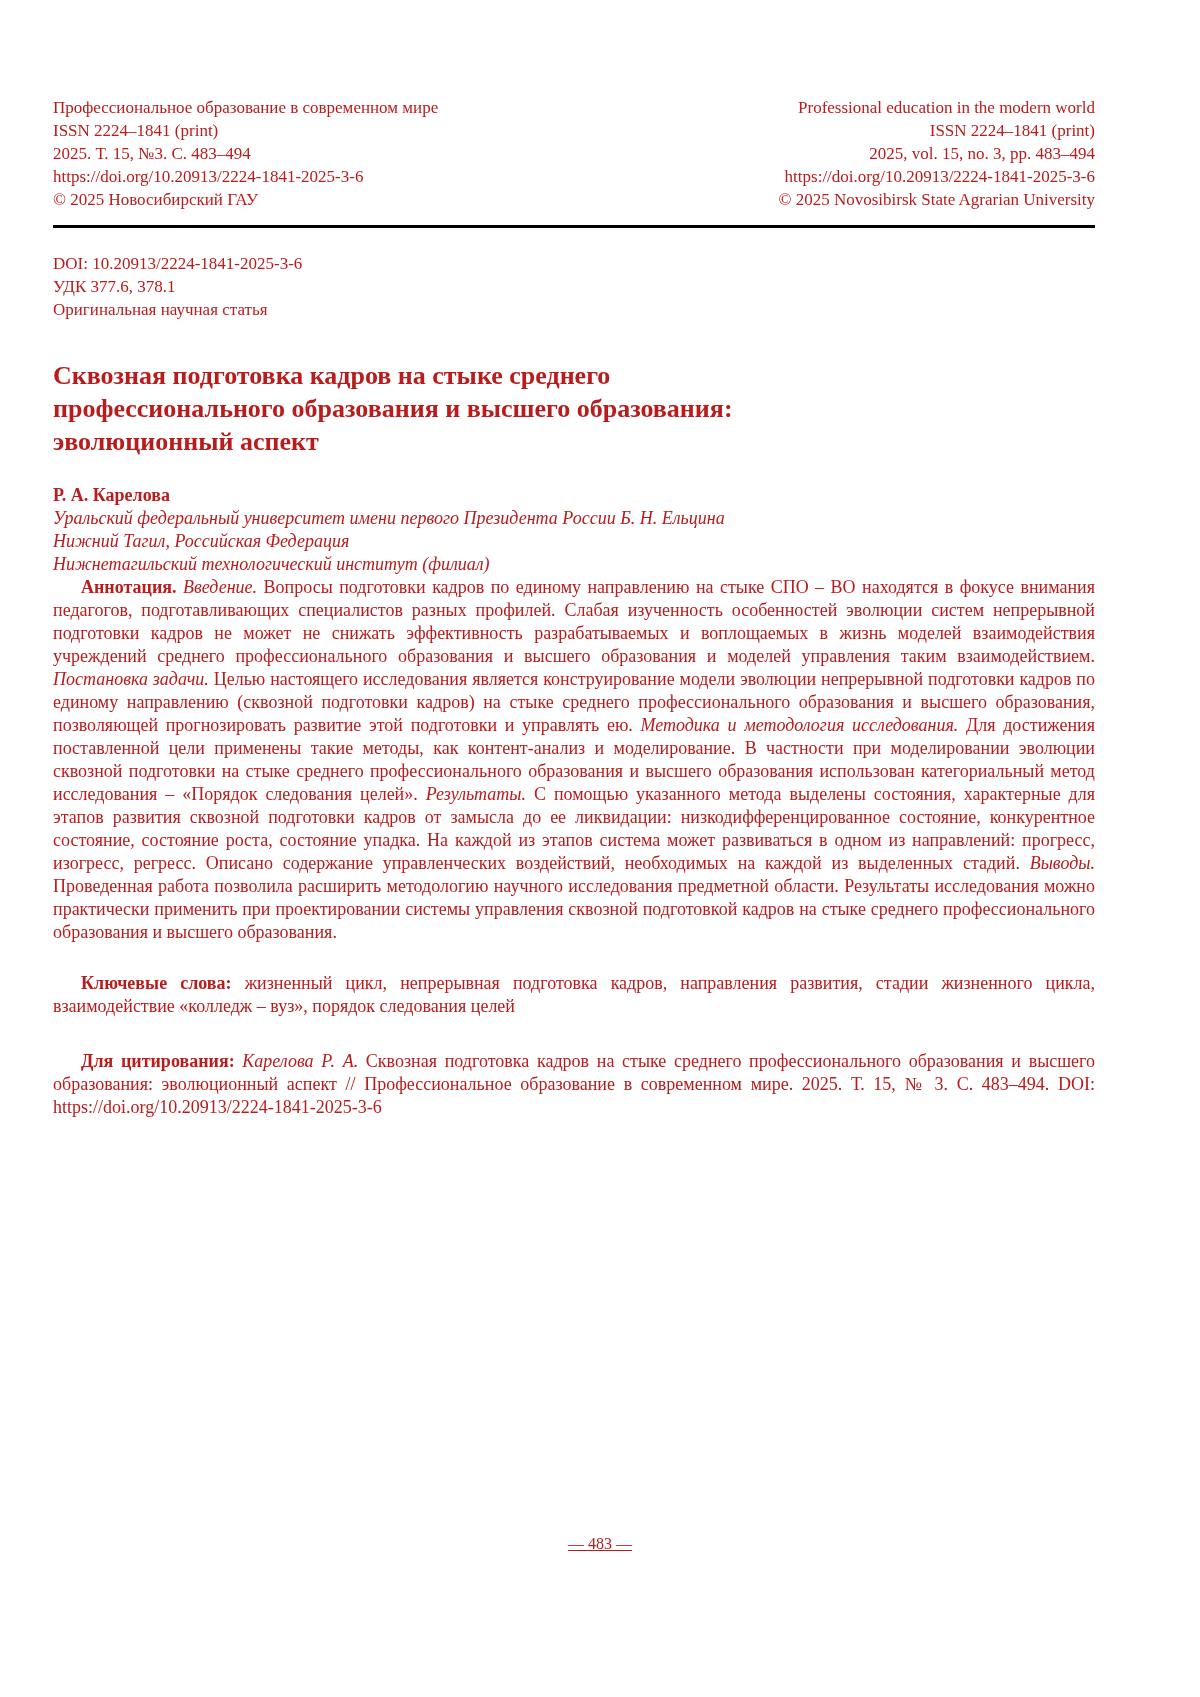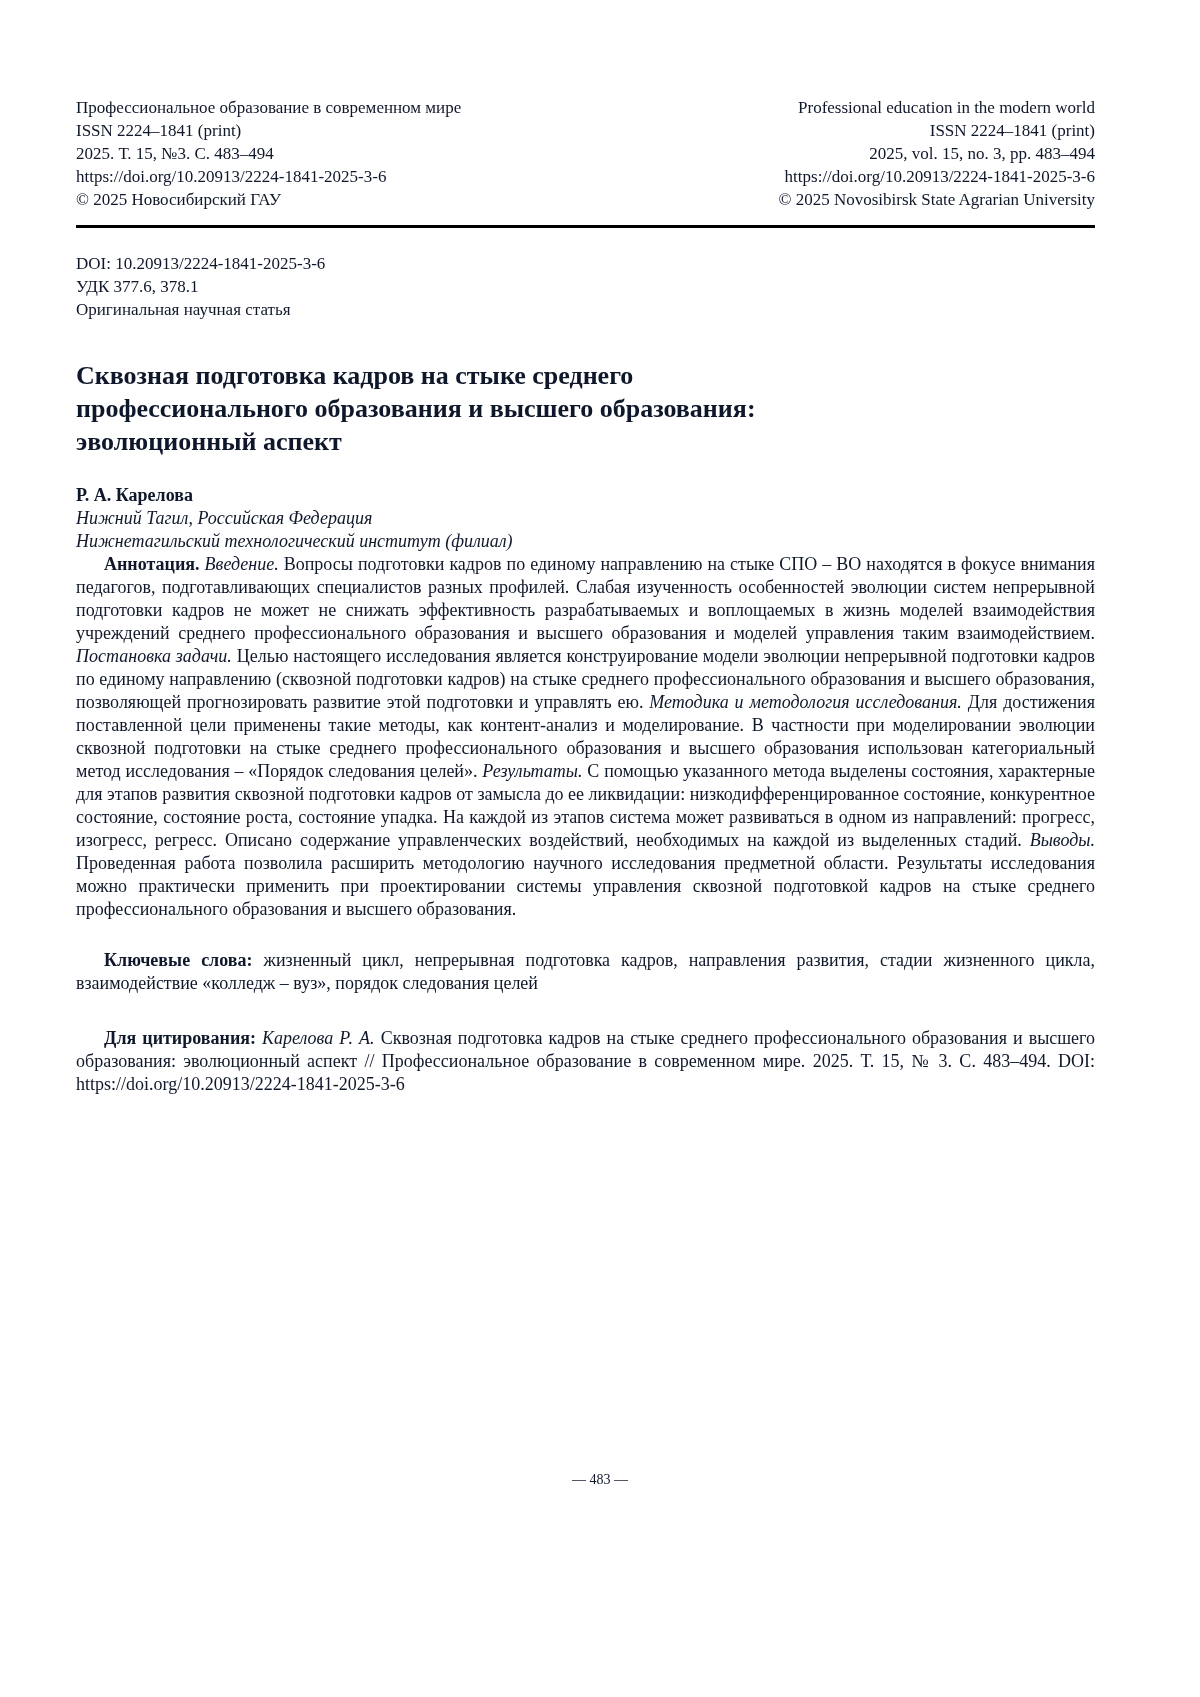--- a/index.html
+++ b/index.html
@@ -3,23 +3,23 @@
 <meta charset="utf-8">
 <style>
   * { margin: 0; padding: 0; box-sizing: border-box; }
   html, body { background: #ffffff; }
   .page {
     position: relative;
     width: 1200px;
     height: 1697px;
     margin: 0 auto;
     background: #ffffff;
-    color: #0f172a;
+    color: #b91c1c;
     font-family: "Liberation Serif", serif;
-    padding: 96px 105px 0 76px;
+    padding: 96px 105px 0 53px;
     overflow: hidden;
   }
   .header-row {
     display: flex;
     justify-content: space-between;
     font-size: 17px;
     line-height: 23px;
   }
   .header-col { white-space: nowrap; }
   .header-col.right { text-align: right; }
@@ -59,26 +59,27 @@
     font-size: 18px;
     line-height: 23px;
     text-align: justify;
     text-indent: 28px;
   }
   .abstract-para { }
   .keywords-para { margin-top: 28px; }
   .citation-para { margin-top: 32px; }
   .page-number {
     position: absolute;
-    top: 1468px;
+    top: 1532px;
     left: 0;
     width: 100%;
     text-align: center;
-    font-size: 14px;
+    font-size: 16px;
     line-height: 23px;
+    text-decoration: underline;
   }
   strong { font-weight: bold; }
   em { font-style: italic; }
 </style>
 </head>
 <body>
 
 <div class="page">
 
   <div class="header-row">
@@ -104,20 +105,21 @@
     <div>DOI: 10.20913/2224-1841-2025-3-6</div>
     <div>УДК 377.6, 378.1</div>
     <div>Оригинальная научная статья</div>
   </div>
 
   <h1 class="article-title">Сквозная подготовка кадров на стыке среднего профессионального образования и высшего образования: эволюционный аспект</h1>
 
   <div class="author-name">Р. А. Карелова</div>
 
   <div class="affiliations">
+    <div>Уральский федеральный университет имени первого Президента России Б. Н. Ельцина</div>
     <div>Нижний Тагил, Российская Федерация</div>
     <div>Нижнетагильский технологический институт (филиал)</div>
   </div>
 
   <p class="para abstract-para">
     <strong>Аннотация.</strong>
     <em>Введение.</em>
     <span>Вопросы подготовки кадров по единому направлению на стыке СПО – ВО находятся в фокусе внимания педагогов, подготавливающих специалистов разных профилей. Слабая изученность особенностей эволюции систем непрерывной подготовки кадров не может не снижать эффективность разрабатываемых и воплощаемых в жизнь моделей взаимодействия учреждений среднего профессионального образования и высшего образования и моделей управления таким взаимодействием.</span>
     <em>Постановка задачи.</em>
     <span>Целью настоящего исследования является конструирование модели эволюции непрерывной подготовки кадров по единому направлению (сквозной подготовки кадров) на стыке среднего профессионального образования и высшего образования, позволяющей прогнозировать развитие этой подготовки и управлять ею.</span>

